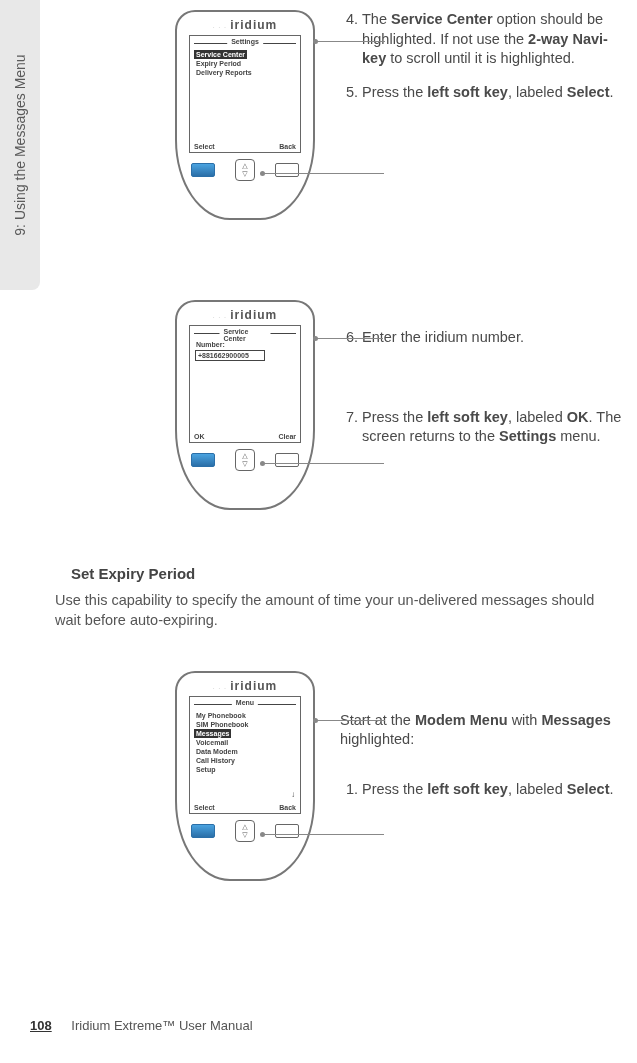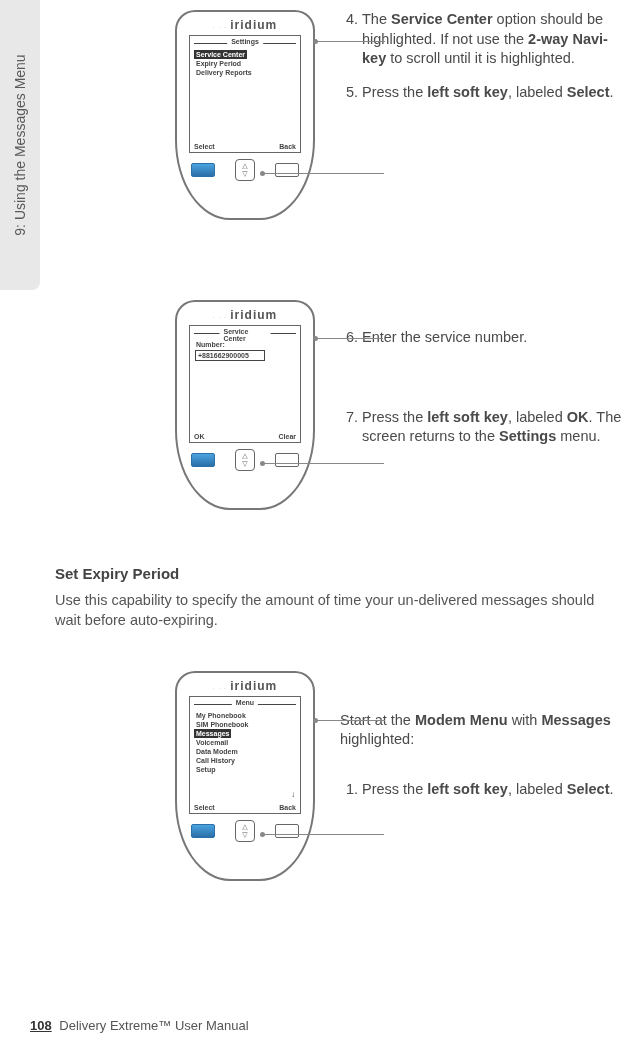--- a/index.html
+++ b/index.html
@@ -194,42 +194,42 @@
       width: 5px; height: 5px;
       background: #888;
       border-radius: 50%;
       position: absolute;
       left: -2px; top: -2px;
     }
     
     .heading {
       font-weight: bold;
       font-size: 15px;
-      margin: 25px 0 8px;
+      margin: 25px 16px 8px;
       color: #444;
     }
     .para {
       font-size: 14.5px;
       line-height: 1.4;
       margin-bottom: 30px;
       color: #555;
       padding-right: 37px;
     }
     
     .footer {
       position: absolute;
       bottom: 30px;
       left: 30px;
       font-size: 13px;
       color: #555;
     }
     .footer-num {
       font-weight: bold;
       color: #333;
-      margin-right: 4px;
+      margin-right: 16px;
       text-decoration: underline;
     }
   </style>
 </head>
 <body>
 
 <div class="side-tab">
   <div class="side-tab-text">9: Using the Messages Menu</div>
 </div>
 
@@ -318,21 +318,21 @@
             <span>▽</span>
           </div>
         <div class="soft-btn"></div>
       </div>
     </div>
   </div>
 
   <div class="instructions">
     <div class="step" style="margin-top:28px; margin-bottom:60px;">
       <div class="step-num">6.</div>
-      <div class="step-text">Enter the service number.</div>
+      <div class="step-text">Enter the iridium number.</div>
     </div>
     <div class="step">
       <div class="step-num">7.</div>
       <div class="step-text">Press the <b>left soft key</b>, labeled <b>OK</b>. The screen returns to the <b>Settings</b> menu.</div>
     </div>
   </div>
 </div>
 
 <div class="heading">Set Expiry Period</div>
 <div class="para">Use this capability to specify the amount of time your un-delivered messages should wait before auto-expiring.</div>
@@ -387,14 +387,14 @@
     </div>
     <div class="step">
       <div class="step-num">1.</div>
       <div class="step-text">Press the <b>left soft key</b>, labeled <b>Select</b>.</div>
     </div>
   </div>
 </div>
 
 <div class="footer">
   <span class="footer-num">108</span>
-  <span>Delivery Extreme™ User Manual</span>
+  <span>Iridium Extreme™ User Manual</span>
 </div>
 
 </body></html>

